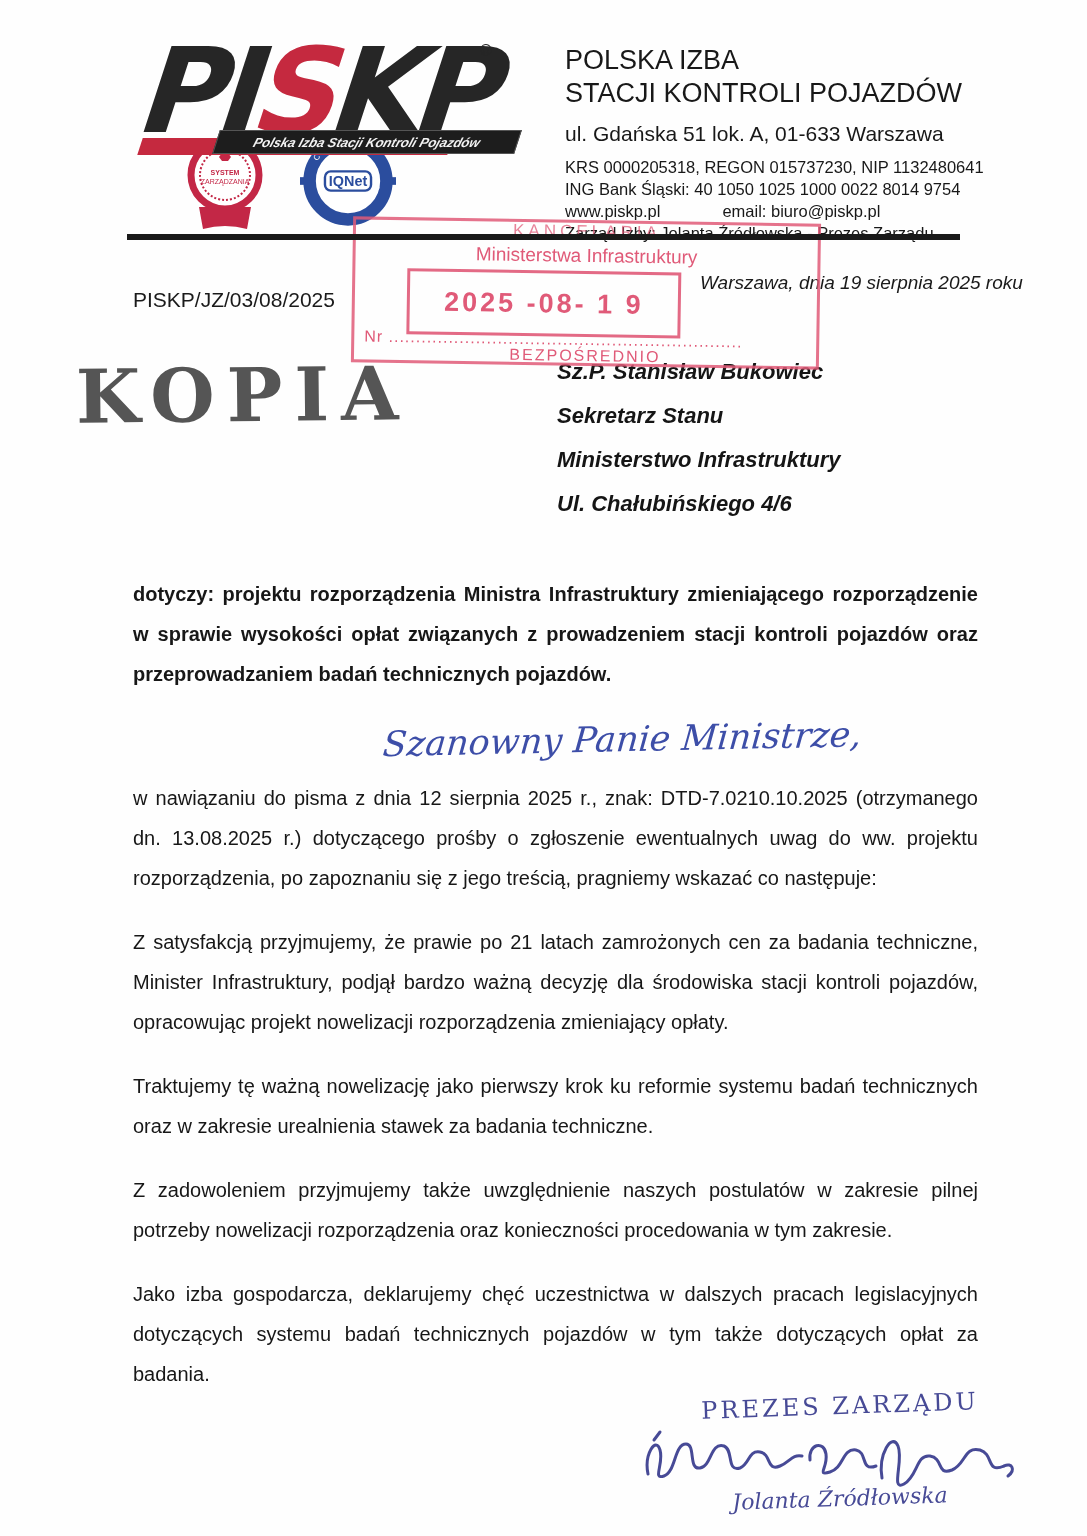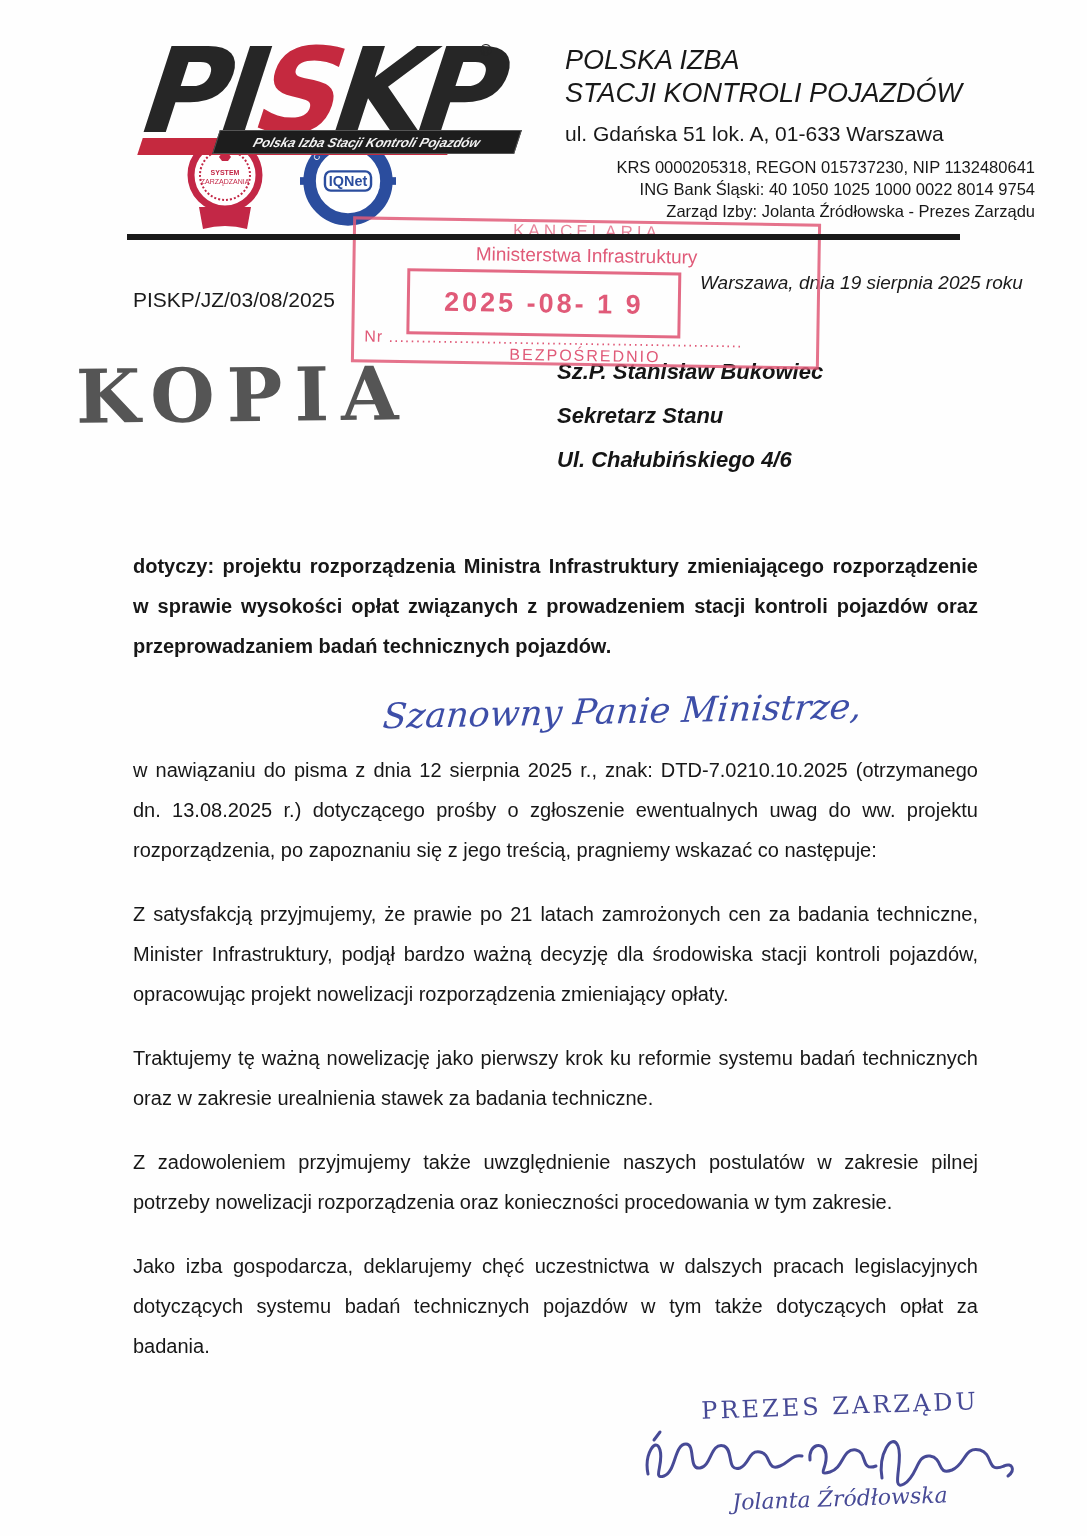--- a/index.html
+++ b/index.html
@@ -18,24 +18,24 @@
     transform:skewX(-18deg);z-index:1;}
   .logo-banner{position:absolute;left:88px;top:90px;width:300px;height:22px;background:#1d1d1d;
     transform:skewX(-18deg);z-index:3;display:flex;align-items:center;justify-content:center;
     border:1px solid #555;}
   .logo-banner span{color:#f3f3f3;font-style:italic;font-weight:bold;font-size:13px;white-space:nowrap;}
   
   #seal-red{position:absolute;left:185px;top:135px;width:80px;height:100px;}
   #seal-iqnet{position:absolute;left:300px;top:133px;width:96px;height:96px;}
   
   #org-block{position:absolute;left:565px;top:44px;width:470px;}
-  .org-name{font-size:27px;line-height:33px;color:#181818;font-style:italic;}
+  .org-name{font-size:27px;line-height:33px;color:#181818;}
   .org-addr{font-size:21px;margin-top:12px;color:#181818;}
   .org-small{font-size:16.5px;line-height:22px;margin-top:10px;color:#181818;}
-  .org-small div{white-space:nowrap;text-align:right;}
+  .org-small div{white-space:nowrap;}
   .web-row span{display:inline-block;}
   .web-row .gap{width:62px;}
   
   #rule{position:absolute;left:127px;top:234px;width:833px;height:6px;background:#1a1a1a;z-index:6;}
   
   #stamp{position:absolute;left:352px;top:220px;width:462px;height:140px;
     border:3px solid rgba(224,90,120,.85);transform:rotate(0.9deg);color:#e05a78;z-index:5;}
   .stamp-l1{position:absolute;top:-1px;left:0;width:100%;text-align:center;font-size:17px;letter-spacing:4px;opacity:.75;}
   .stamp-l2{position:absolute;top:22px;left:0;width:100%;text-align:center;font-size:19px;}
   .stamp-datebox{position:absolute;left:52px;top:48px;width:268px;height:60px;border:3px solid rgba(224,90,120,.9);
@@ -46,21 +46,21 @@
   
   #reference{position:absolute;left:133px;top:288px;font-size:21px;color:#1a1a1a;}
   #dateline{position:absolute;left:700px;top:272px;font-size:19px;font-style:italic;color:#1a1a1a;}
   
   #kopia{position:absolute;left:76px;top:352px;font-family:"DejaVu Serif",serif;font-weight:bold;
     font-size:74px;letter-spacing:12px;color:#3e3e3e;transform:rotate(-0.6deg);opacity:.88;
     text-shadow:0 0 2px rgba(255,255,255,.45);}
   
   #recipient{position:absolute;left:557px;top:350px;font-weight:bold;font-size:22px;line-height:44px;color:#151515;font-style:italic;}
   
-  #main{position:absolute;left:133px;top:546px;width:845px;font-size:20px;line-height:40px;color:#171717;}
+  #main{position:absolute;left:133px;top:574px;width:845px;font-size:20px;line-height:40px;color:#171717;}
   #main p{margin:0 0 24px 0;text-align:justify;}
   #subject{font-weight:bold;}
   #greeting{font-family:"DejaVu Serif",serif;font-style:italic;font-size:35px;color:#3d4ea8;
     margin:6px 0 20px 250px;transform:rotate(-1.2deg) skewX(-6deg);white-space:nowrap;}
   .bold-part{font-weight:bold;}
   
   #sig-block{position:absolute;left:640px;top:1392px;width:400px;color:#474a96;}
   .sig-title{font-family:"DejaVu Serif",serif;font-size:24px;letter-spacing:3px;text-align:center;
     transform:rotate(-2deg);}
   .sig-scrawl{position:absolute;left:-10px;top:22px;width:400px;height:90px;}
@@ -105,20 +105,21 @@
     <text x="50" y="55" text-anchor="middle" font-size="15" font-weight="bold" fill="#2b4d9e">IQNet</text>
   </svg>
 
   <div id="org-block">
     <div class="org-name">POLSKA IZBA</div>
     <div class="org-name">STACJI KONTROLI POJAZDÓW</div>
     <div class="org-addr">ul. Gdańska 51 lok. A, 01-633 Warszawa</div>
     <div class="org-small">
       <div>KRS 0000205318, REGON 015737230, NIP 1132480641</div>
       <div>ING Bank Śląski: 40 1050 1025 1000 0022 8014 9754</div>
+      <div class="web-row"><span>www.piskp.pl</span><span class="gap"></span><span>email: biuro@piskp.pl</span></div>
       <div>Zarząd Izby: Jolanta Źródłowska - Prezes Zarządu</div>
     </div>
   </div>
 
   <div id="rule"></div>
 
   <div id="stamp">
     <div class="stamp-l1">KANCELARIA</div>
     <div class="stamp-l2">Ministerstwa Infrastruktury</div>
     <div class="stamp-datebox">
@@ -129,20 +130,21 @@
   </div>
 
   <div id="reference">PISKP/JZ/03/08/2025</div>
   <div id="dateline">Warszawa, dnia 19 sierpnia 2025 roku</div>
 
   <div id="kopia">KOPIA</div>
 
   <div id="recipient">
     <div>Sz.P. Stanisław Bukowiec</div>
     <div>Sekretarz Stanu</div>
+    <div>Ministerstwo Infrastruktury</div>
     <div>Ul. Chałubińskiego 4/6</div>
   </div>
 
   <div id="main">
     <p id="subject">dotyczy: projektu rozporządzenia Ministra Infrastruktury zmieniającego rozporządzenie w sprawie wysokości opłat związanych z prowadzeniem stacji kontroli pojazdów oraz przeprowadzaniem badań technicznych pojazdów.</p>
     <div id="greeting">Szanowny Panie Ministrze,</div>
     <p>w nawiązaniu do pisma z dnia 12 sierpnia 2025 r., znak: DTD-7.0210.10.2025 (otrzymanego dn. 13.08.2025 r.) dotyczącego prośby o zgłoszenie ewentualnych uwag do ww. projektu rozporządzenia, po zapoznaniu się z jego treścią, pragniemy wskazać co następuje:</p>
     <p>Z satysfakcją przyjmujemy, że prawie po 21 latach zamrożonych cen za badania techniczne, Minister Infrastruktury, podjął bardzo ważną decyzję dla środowiska stacji kontroli pojazdów, opracowując projekt nowelizacji rozporządzenia zmieniający opłaty.</p>
     <p>Traktujemy tę ważną nowelizację jako pierwszy krok ku reformie systemu badań technicznych oraz w zakresie urealnienia stawek za badania techniczne.</p>
     <p>Z zadowoleniem przyjmujemy także uwzględnienie naszych postulatów w zakresie pilnej potrzeby nowelizacji rozporządzenia oraz konieczności procedowania w tym zakresie.</p>

